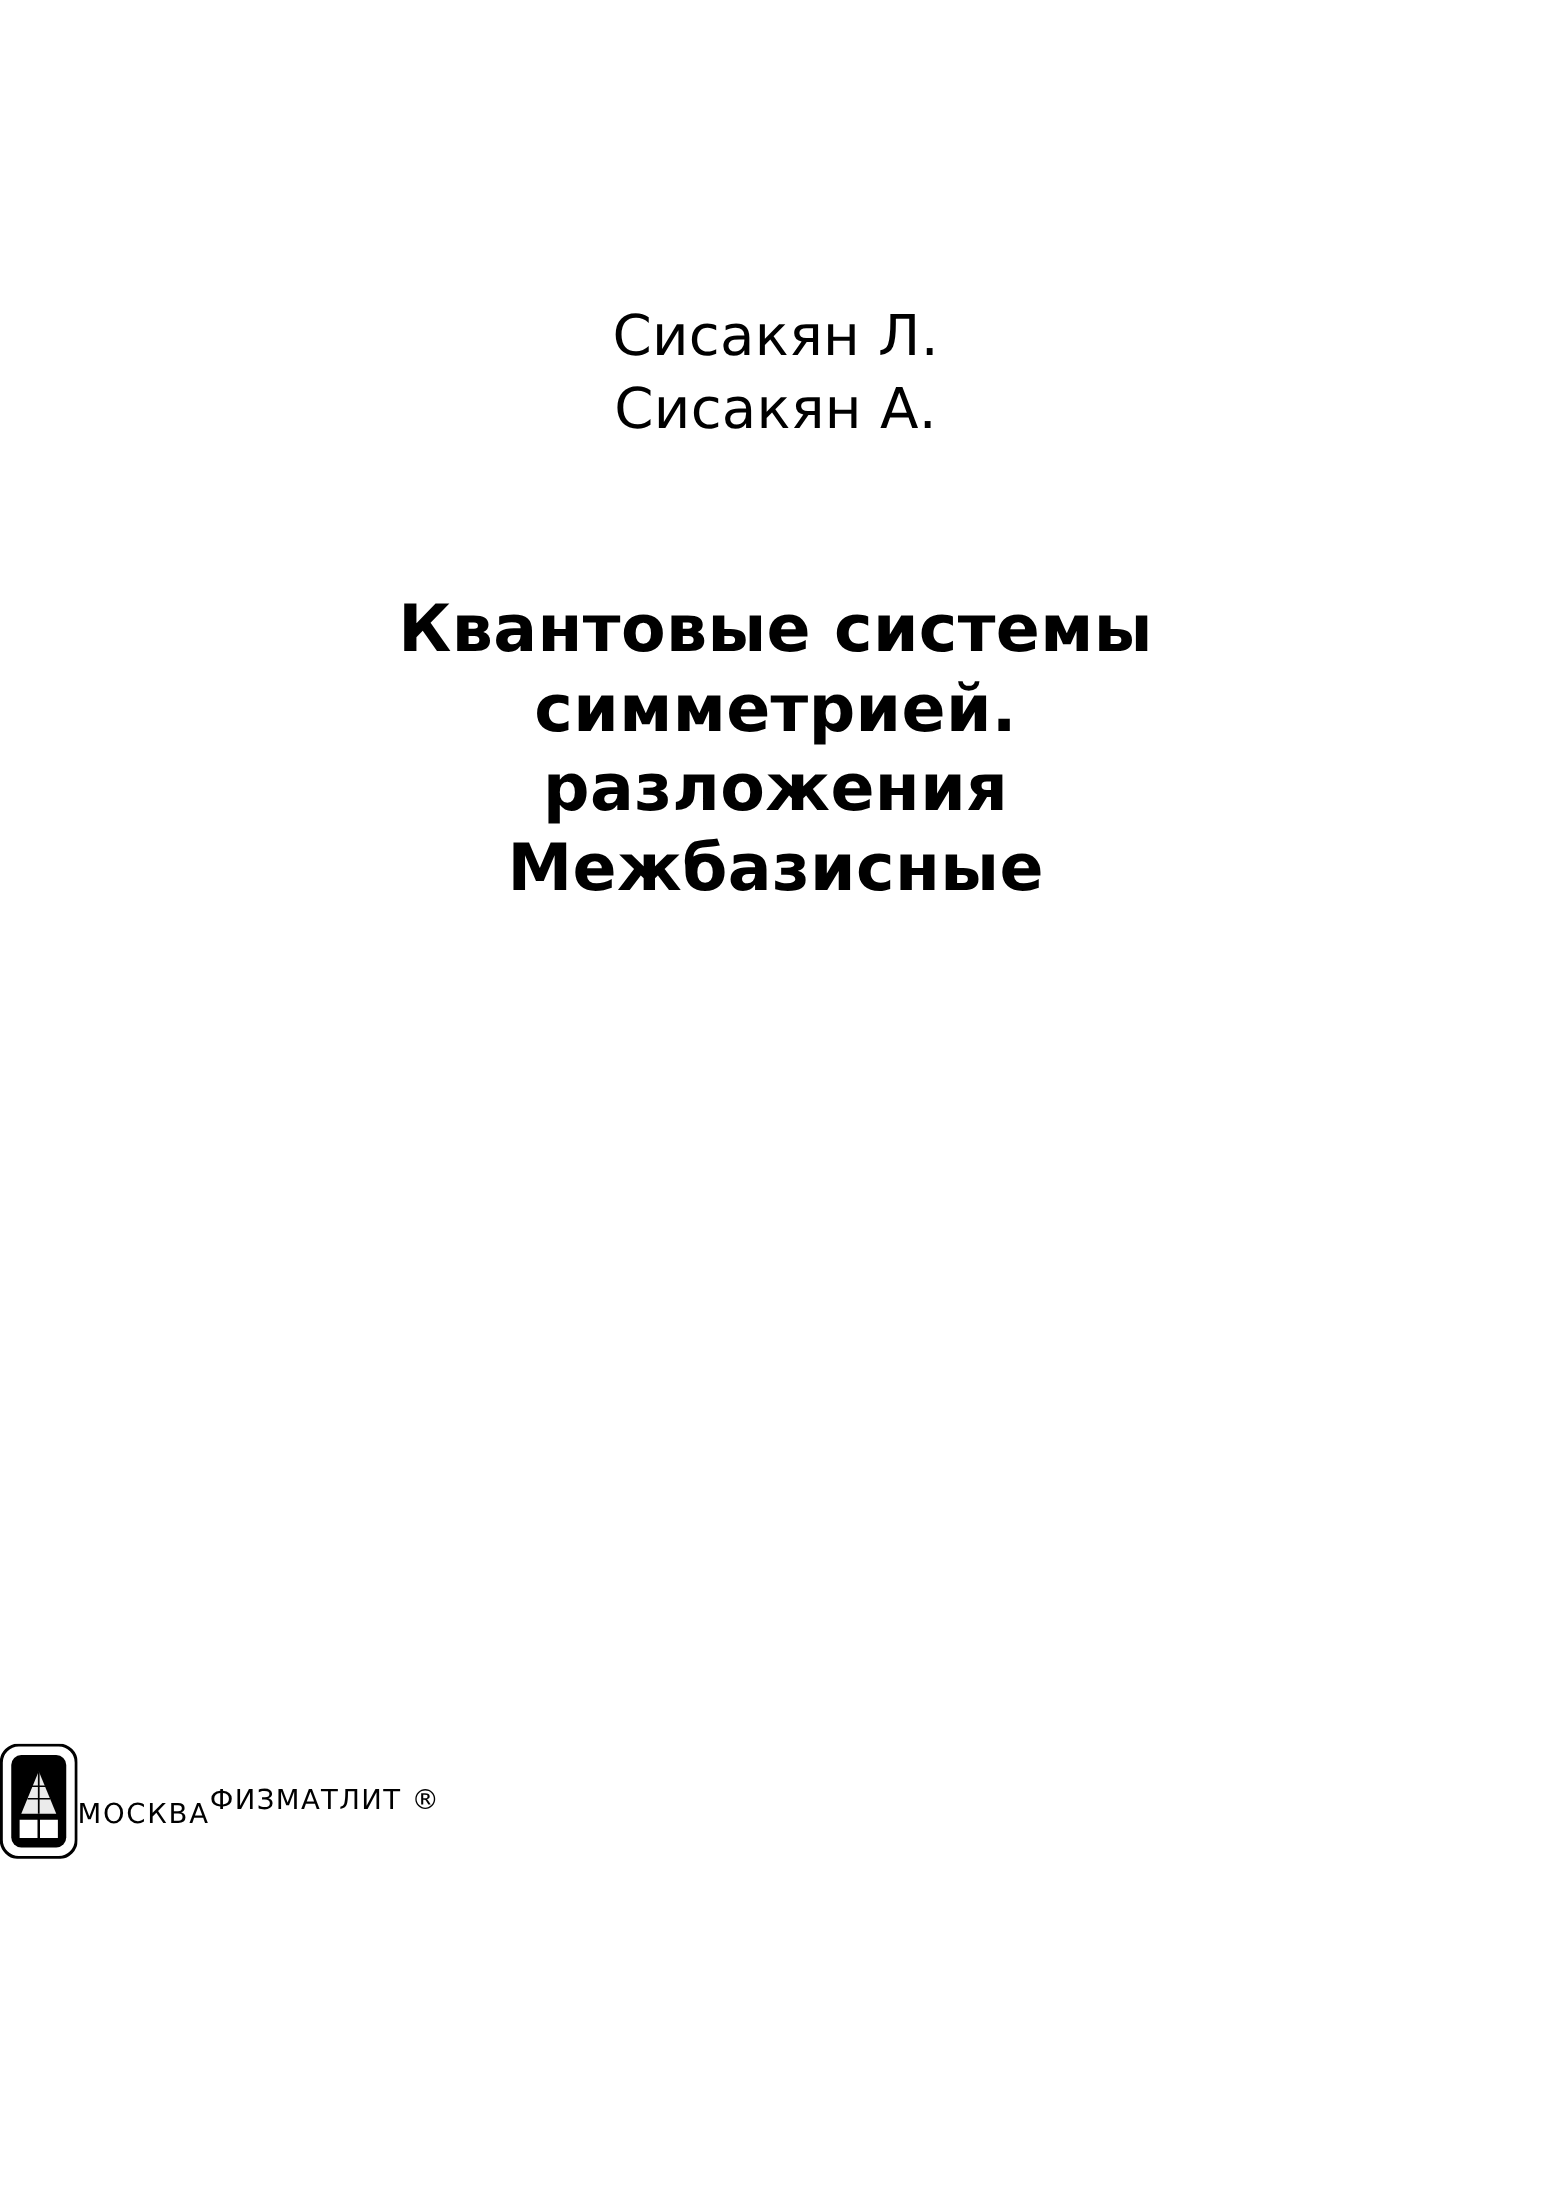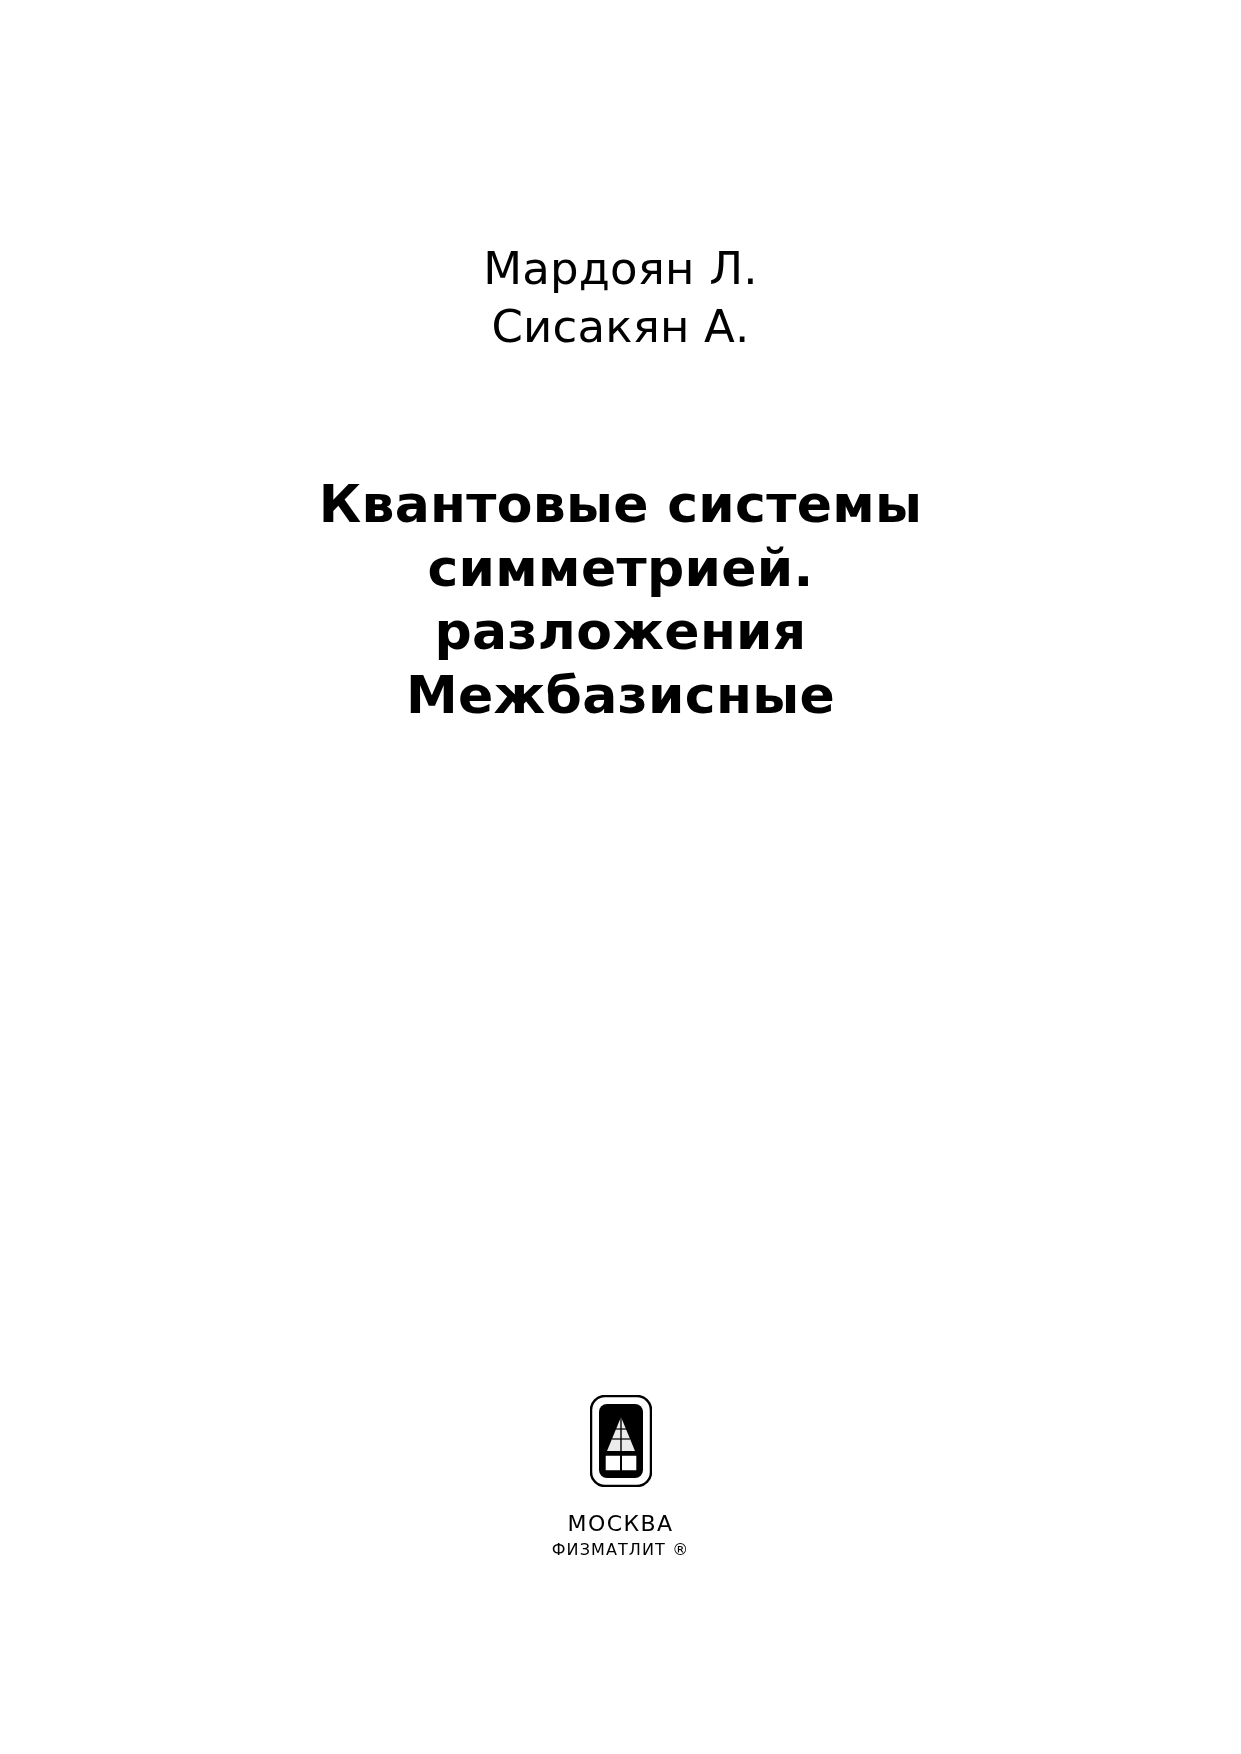--- a/index.html
+++ b/index.html
@@ -50,51 +50,50 @@
     letter-spacing: 0.3px;
   }
 
   
   .publisher {
     position: absolute;
     left: 0;
     right: 0;
     top: 1395px;
     display: flex;
-    flex-direction: column;
     align-items: center;
   }
 
   .logo {
     width: 62px;
     height: 92px;
     position: relative;
   }
   .logo svg { display: block; }
 
   .publisher-name {
     margin-top: 22px;
     font-size: 22px;
     letter-spacing: 1.4px;
     text-align: center;
     line-height: 1.35;
   }
   .publisher-imprint {
-    font-size: 16px;
+    font-size: 22px;
     letter-spacing: 1.1px;
     line-height: 1.35;
   }
 </style>
 </head>
 <body>
 
 <div class="page">
 
   <div class="authors">
-    <div class="author-line">Мардоян Л.</div>
+    <div class="author-line">Сисакян Л.</div>
     <div class="author-line">Сисакян А.</div>
   </div>
 
   <div class="title-block">
     <div class="title-line">Квантовые системы</div>
     <div class="title-line">симметрией.</div>
     <div class="title-line">разложения</div>
     <div class="title-line">Межбазисные</div>
   </div>
 

